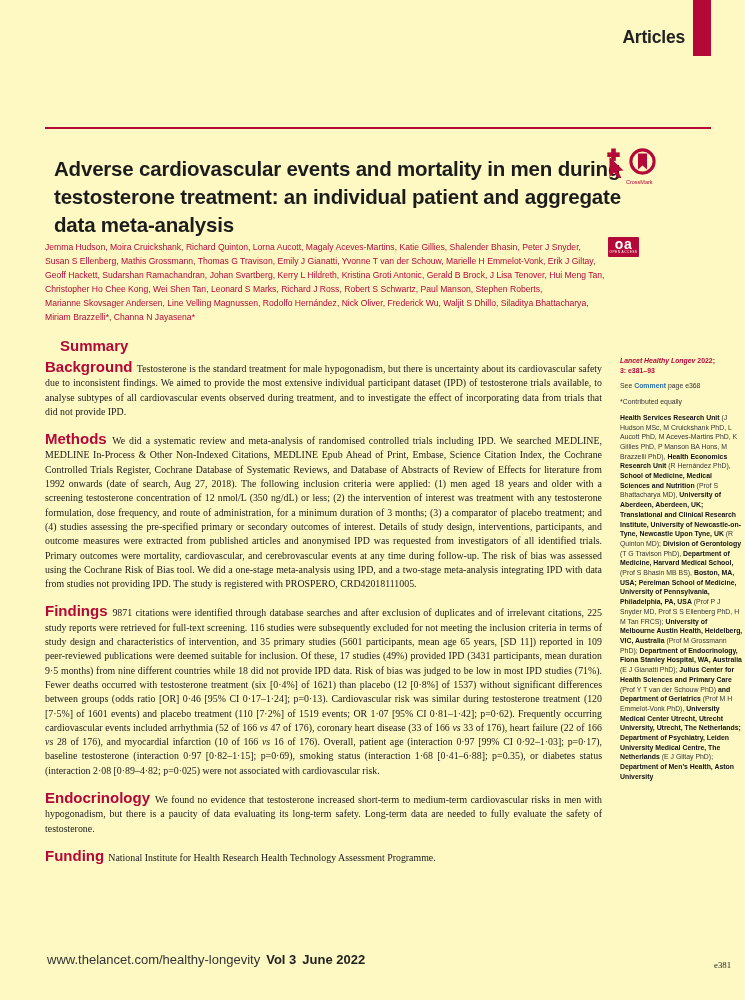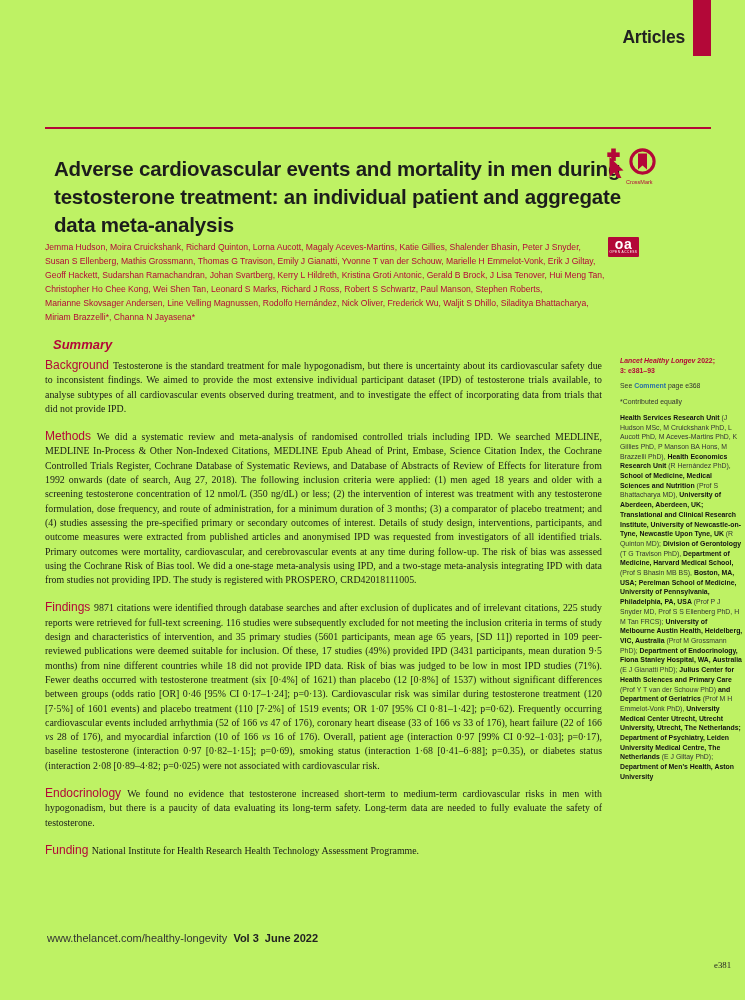--- a/index.html
+++ b/index.html
@@ -1,21 +1,21 @@
 <!DOCTYPE html>
 <html style="--accent: #b30838;"><head>
 <meta charset="utf-8">
 <style>
   html,body{margin:0;padding:0;}
   body{
     width:745px;height:1000px;background:#ffffff;position:relative;
     font-family:"Liberation Sans",sans-serif;color:#1a1a1a;
     -webkit-font-smoothing:antialiased;
   }
-  .page{position:absolute;inset:0;background:#bef264;overflow:hidden;}
+  .page{position:absolute;inset:0;background:#fef9c3;overflow:hidden;}
 
   
   .articles-label{
     position:absolute;top:27px;right:60px;font-size:17.5px;font-weight:bold;
     color:#222;letter-spacing:-0.2px;
   }
   .red-block{position:absolute;top:0;left:693px;width:18px;height:56px;background:var(--accent);}
   .header-rule{position:absolute;top:127px;left:45px;width:666px;height:2px;background:var(--accent);}
 
   
@@ -39,48 +39,47 @@
   .oa-badge{
     position:absolute;left:608px;top:237px;width:31px;height:20px;background:var(--accent);
     color:#fff;text-align:center;border-radius:1px;
   }
   .oa-badge .oa-abbr{font-size:14px;font-weight:bold;line-height:12px;display:block;margin-top:1px;letter-spacing:0.5px;}
   .oa-badge .oa-label{font-size:3.2px;letter-spacing:0.45px;display:block;line-height:4px;}
 
   
   .summary{position:absolute;left:45px;top:337px;width:557px;}
   .summary h2{
-    margin:0 0 6px 8px;font-size:13px;font-weight:bold;color:var(--accent);
+    margin:0 0 6px 15px;font-size:15px;font-weight:bold;color:var(--accent);
     font-family:"Liberation Sans",sans-serif;
-    font-style:italic;
   }
   .summary p{
     margin:0 0 13px 0;font-family:"Liberation Serif",serif;font-size:9.9px;
     line-height:14.3px;text-align:justify;color:#191919;
   }
   .summary p .plabel{
-    font-family:"Liberation Sans",sans-serif;font-weight:normal;color:var(--accent);
-    font-size:12px;
+    font-family:"Liberation Sans",sans-serif;font-weight:bold;color:var(--accent);
+    font-size:15px;
   }
   .italic{font-style:italic;}
 
   
   .sidebar{
     position:absolute;left:620px;top:356px;width:123px;
     font-size:6.9px;line-height:9.7px;color:#333;
   }
   .sidebar .sb-ref{
     color:var(--accent);font-weight:bold;white-space:pre-line;margin-bottom:6px;
   }
   .sidebar .sb-line{margin-bottom:6px;}
   .sidebar .link{color:#2a6fa8;font-weight:bold;}
   .sidebar .bold{font-weight:bold;color:#111;}
 
   
-  .footer-left{position:absolute;left:47px;top:932px;font-size:11px;color:#333;}
+  .footer-left{position:absolute;left:47px;top:952px;font-size:13px;color:#333;}
   .footer-left .fbold{font-weight:bold;color:#222;}
   .footer-left span{margin-right:6px;}
   .page-number{
     position:absolute;left:714px;top:960px;font-family:"Liberation Serif",serif;
     font-size:8.8px;color:#222;
   }
 </style>
 </head>
 <body>
 

